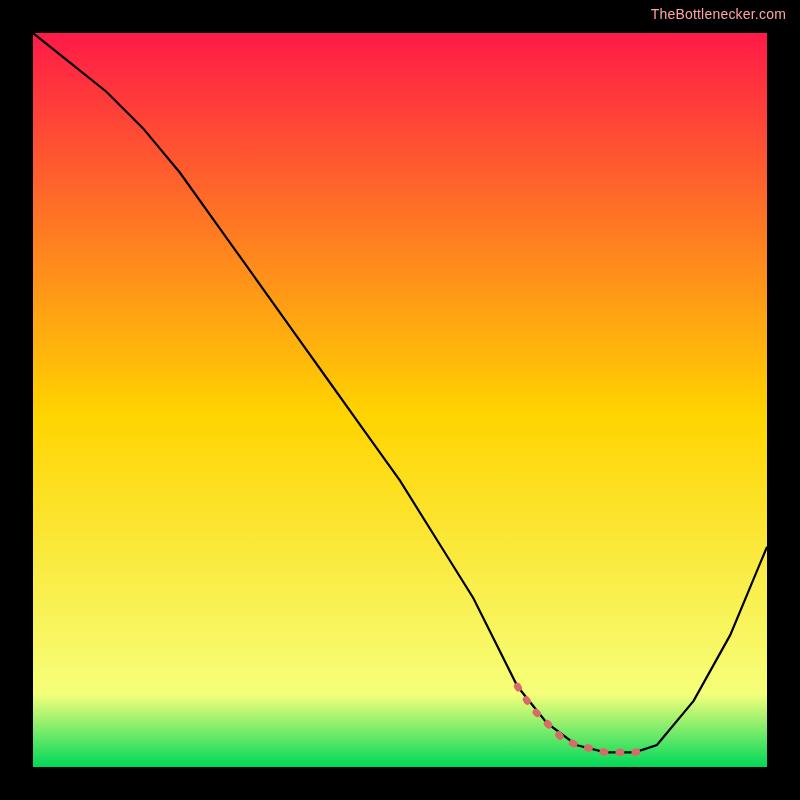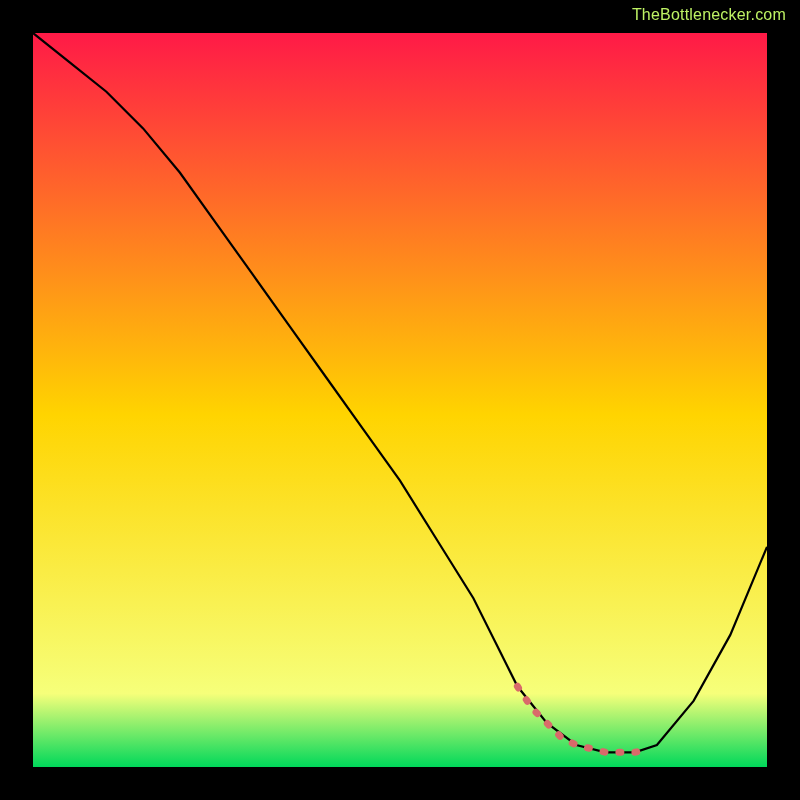--- a/index.html
+++ b/index.html
@@ -14,22 +14,22 @@
   .frame {
     position: relative;
     width: 800px;
     height: 800px;
     background: #000;
   }
   .watermark {
     position: absolute;
     top: 6px;
     right: 14px;
-    color: #bef264;
-    font-size: 16px;
+    color: #fca5a5;
+    font-size: 14px;
     font-weight: 500;
     letter-spacing: 0.2px;
     z-index: 3;
   }
   .plot {
     position: absolute;
     left: 33px;
     top: 33px;
     width: 734px;
     height: 734px;

